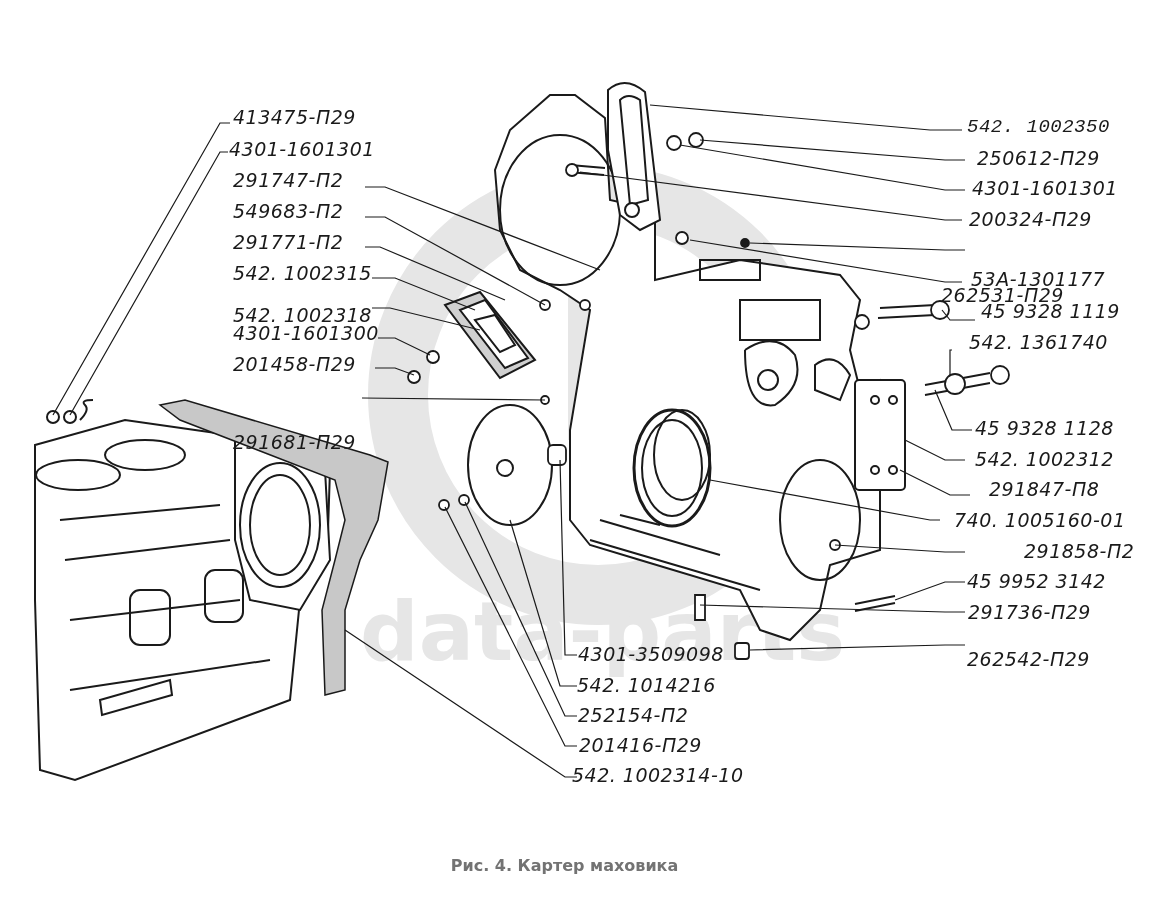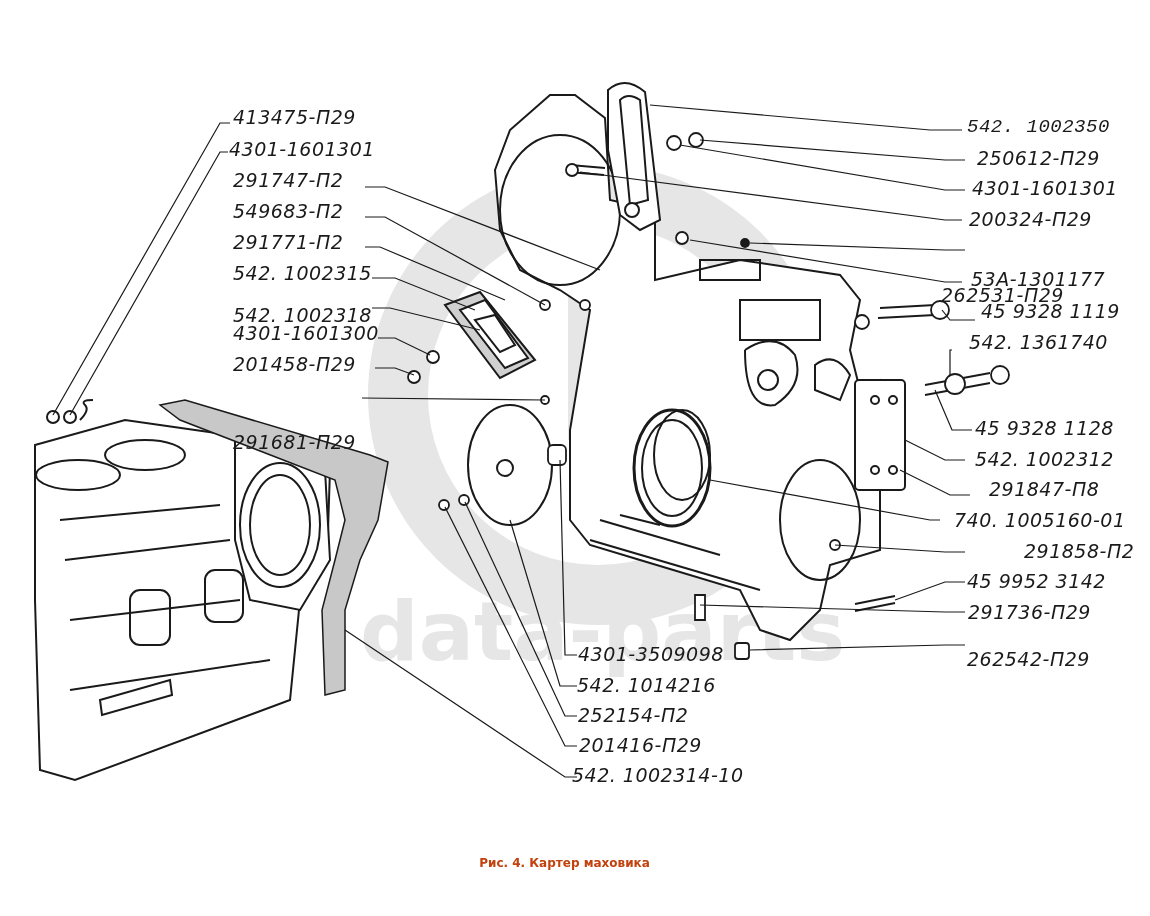--- a/index.html
+++ b/index.html
@@ -1,19 +1,19 @@
 <!DOCTYPE html>
 <html><head>
 <meta charset="utf-8">
 <style>
   html,body{margin:0;padding:0;background:#fff;}
   body{width:1150px;height:916px;position:relative;overflow:hidden;font-family:"DejaVu Sans",sans-serif;}
   #stage{position:absolute;left:0;top:0;width:1150px;height:916px;}
   .lbl{position:absolute;font-family:"DejaVu Sans",sans-serif;font-style:italic;font-size:19px;color:#1a1a1a;white-space:nowrap;letter-spacing:0.5px;line-height:22px;}
-  #caption{position:absolute;left:0;width:1129px;top:856px;text-align:center;font-family:"DejaVu Sans",sans-serif;font-weight:bold;font-size:12px;color:#c2410c;}
+  #caption{position:absolute;left:0;width:1129px;top:856px;text-align:center;font-family:"DejaVu Sans",sans-serif;font-weight:bold;font-size:16px;color:#737373;}
   svg text{font-family:"DejaVu Sans",sans-serif;}
 </style>
 </head>
 <body>
 
 <div id="stage">
   <svg width="1150" height="916" viewBox="0 0 1150 916" xmlns="http://www.w3.org/2000/svg">
 
     <g fill="#e6e6e6">
       <circle cx="598" cy="395" r="200" fill="none" stroke="#e6e6e6" stroke-width="60"></circle>

